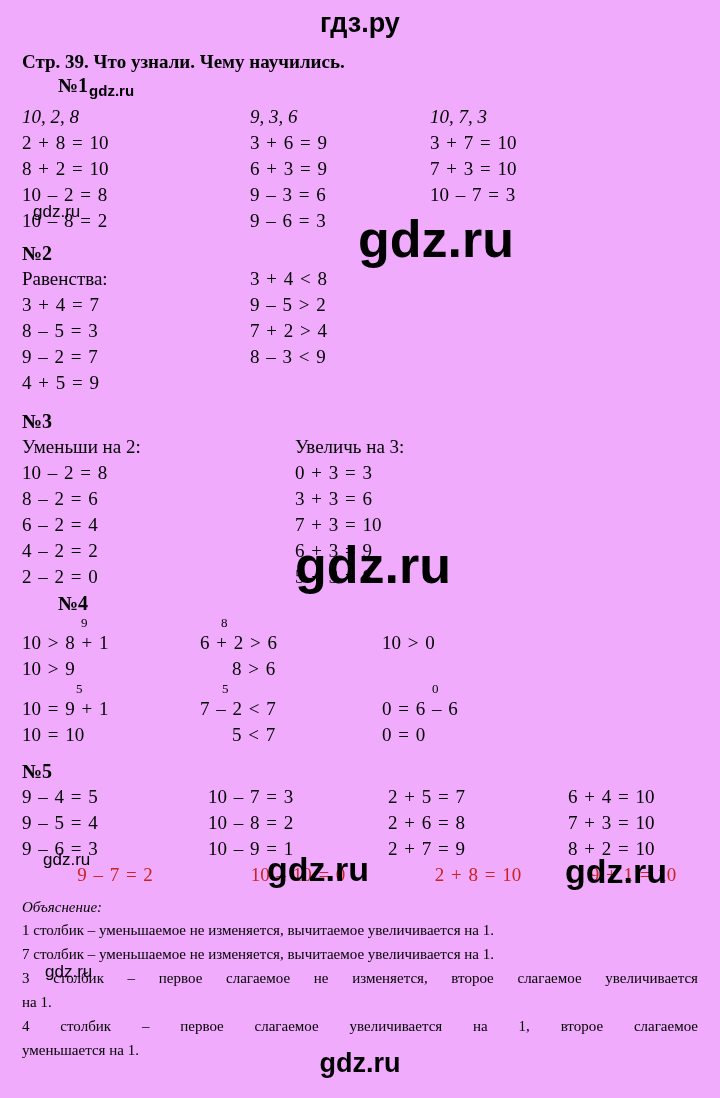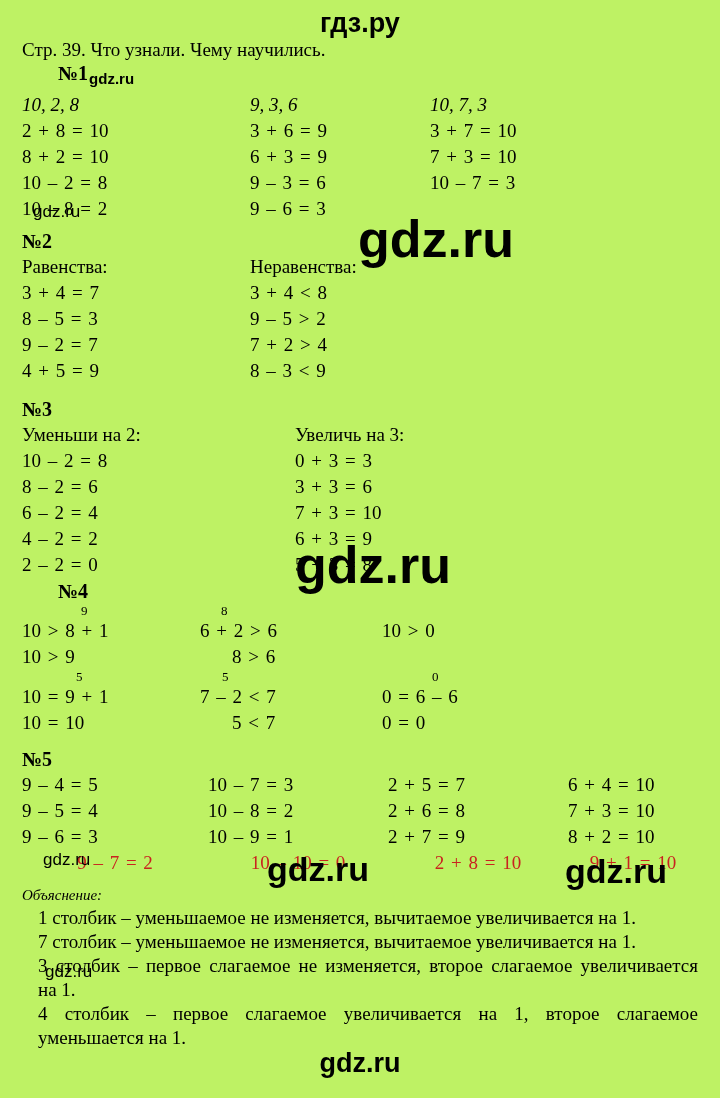--- a/index.html
+++ b/index.html
@@ -3,25 +3,25 @@
 <meta charset="utf-8">
 <style>
   * { margin:0; padding:0; box-sizing:border-box; }
   html,body { background:#ffffff; }
   body {
     width:720px; height:1098px;
     font-family:"Liberation Serif","DejaVu Serif",serif;
     color:#000000;
   }
   .page { position:relative; width:720px; height:1098px; overflow:hidden;
-          padding:8px 22px 0 22px; background:#bef264; }
+          padding:8px 22px 0 22px; background:#f0abfc; }
 
   .site-logo { text-align:center; font-family:"Liberation Sans","DejaVu Sans",sans-serif;
                font-weight:bold; font-size:27px; line-height:30px; }
-  .page-title { font-size:19px; font-weight:normal; line-height:20px; margin-top:2px; }
+  .page-title { font-size:19px; font-weight:bold; line-height:20px; margin-top:14px; }
 
   .task-label { font-size:20px; font-weight:bold; line-height:22px; }
   .mt2  { margin-top:2px;margin-left:36px; }
   .mt8  { margin-top:8px; }  .mt12 { margin-top:12px; }
   .mt14 { margin-top:14px; }
 
   .wm-sub { font-family:"Liberation Sans","DejaVu Sans",sans-serif; font-weight:bold;
             font-size:15px; vertical-align:-4px; margin-left:1px; }
 
   .cols { display:grid; margin-top:2px; }
@@ -34,21 +34,21 @@
   .row { height:26px; line-height:26px; font-size:19px; }
   .eq  { word-spacing:2px; }
   .ital { font-style:italic; }
   .red { color:#c9231f;text-align:center; }
 
   .sup { height:14px; line-height:14px; font-size:13px; }
   .pl59{padding-left:59px} .pl54{padding-left:54px} .pl21{padding-left:21px}
   .pl22{padding-left:22px} .pl50{padding-left:50px} .pl32{padding-left:32px}
 
   .expl-title { font-size:15px; line-height:22px; font-style:italic; margin-top:8px; }
-  .expl { font-size:19px; line-height:24px;margin-left:16px; }
+  .expl { font-size:15px; line-height:24px; }
   .fill { text-align:justify; text-align-last:justify; }
 
   .wm { position:absolute; font-family:"Liberation Sans","DejaVu Sans",sans-serif; color:#000; }
   .wm-small { font-size:17px; line-height:20px; font-weight:500; }
   .wm-large { font-size:52px; line-height:54px; font-weight:bold; }
   .wm-med   { font-size:34px; line-height:36px; font-weight:bold; }
   .wm-a { left:33px;  top:202px; }
   .wm-b { left:358px; top:212px; }
   .wm-c { left:295px; top:538px; }
   .wm-d { left:43px;  top:850px; }
@@ -95,21 +95,20 @@
   <div class="task-label mt8">№2</div>
   <div class="cols t2">
     <div class="col">
       <div class="row">Равенства:</div>
       <div class="row eq">3 + 4 = 7</div>
       <div class="row eq">8 – 5 = 3</div>
       <div class="row eq">9 – 2 = 7</div>
       <div class="row eq">4 + 5 = 9</div>
     </div>
     <div class="col">
-      <div class="row">Неравенства:</div>
       <div class="row eq">3 + 4 &lt; 8</div>
       <div class="row eq">9 – 5 &gt; 2</div>
       <div class="row eq">7 + 2 &gt; 4</div>
       <div class="row eq">8 – 3 &lt; 9</div>
     </div>
   </div>
 
   <div class="task-label mt14">№3</div>
   <div class="cols t3">
     <div class="col">

